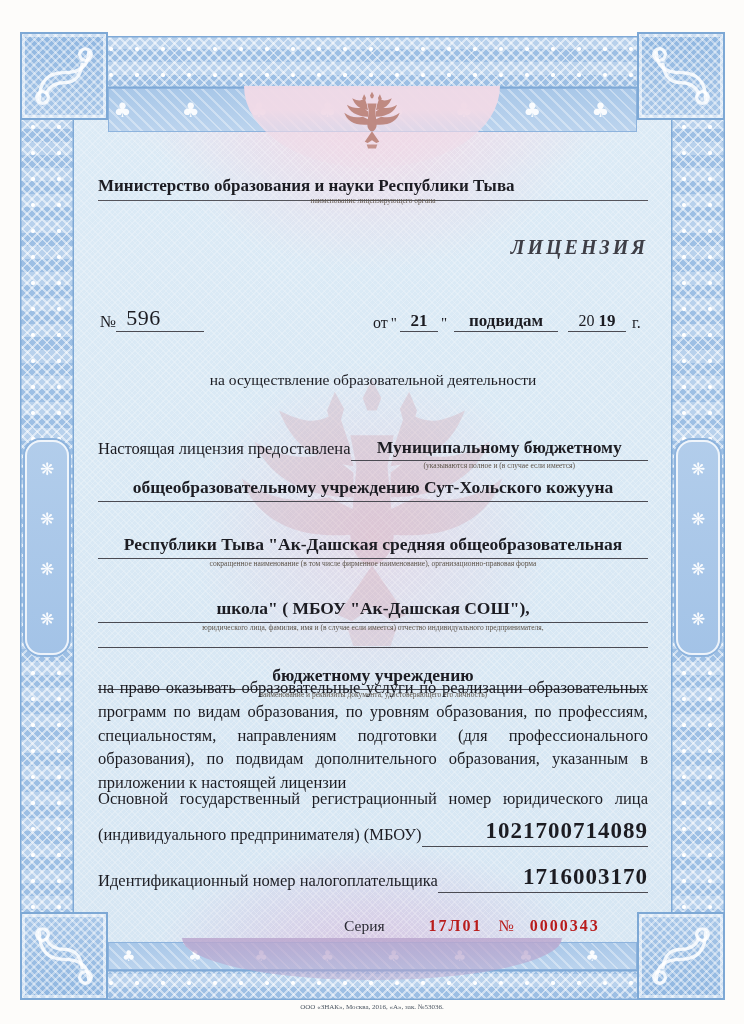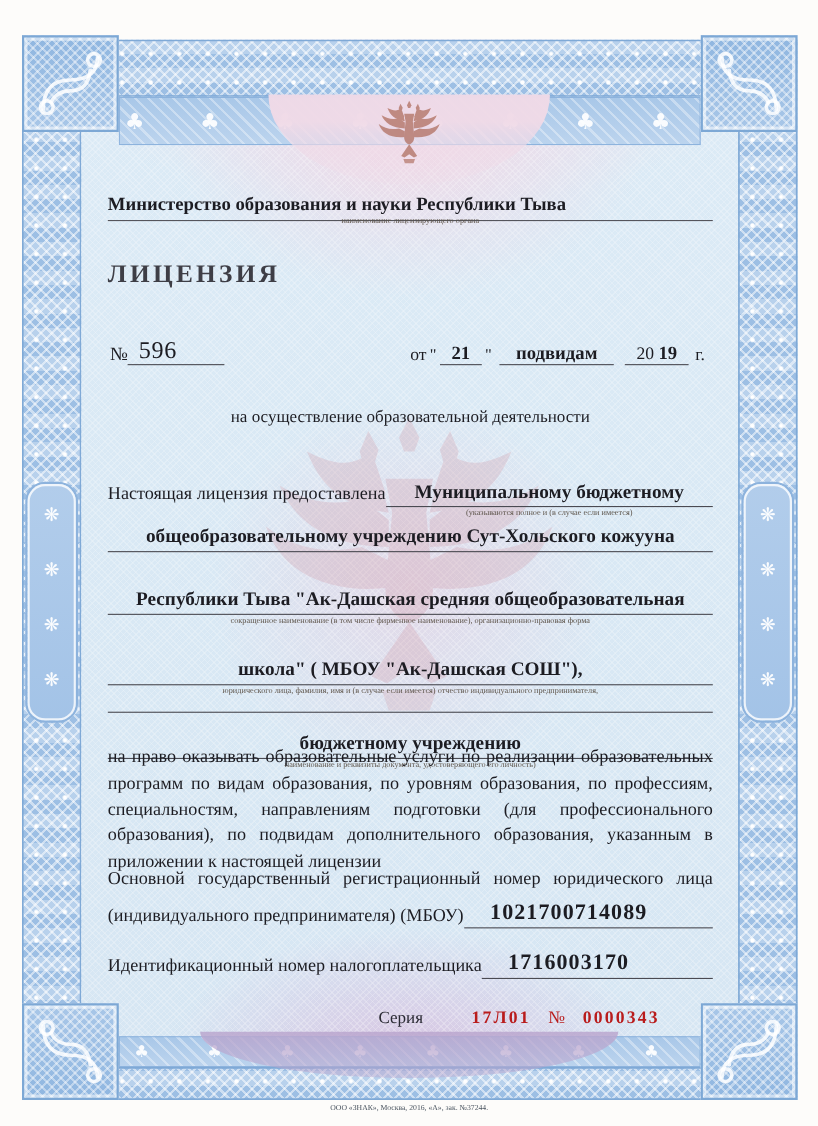--- a/index.html
+++ b/index.html
@@ -97,22 +97,22 @@
   .watermark {
     position:absolute; z-index:1; left:217px; top:372px; width:310px; height:300px;
     color:#cf93a0; opacity:.25;
   }
   
   .content { position:absolute; z-index:6; left:98px; top:0; width:550px; }
   .abs { position:absolute; left:0; width:100%; }
   .ministry { top:176px; text-align:left; font-weight:bold; font-size:17px;
               border-bottom:1px solid #55555c; padding-bottom:4px; }
   .ministry-cap { top:196px; text-align:center; font-size:7.5px; color:#5c5349; }
-  .doc-title { top:236px; text-align:left; font-weight:bold; font-size:23px;
-               letter-spacing:3px; color:#3e3e46; }
+  .doc-title { top:236px; text-align:right; font-weight:bold; font-size:20px;
+               letter-spacing:3px; color:#3e3e46;font-style:italic; }
   .u { border-bottom:1px solid #4a4a52; }
   .num-row { top:306px; height:26px; }
   .num-left { position:absolute; left:2px; bottom:0; display:flex; align-items:flex-end; }
   .num-left .sym { font-size:17px; }
   .num-val { display:inline-block; width:88px; font-weight:normal; font-size:22px;
              padding-left:10px; letter-spacing:.5px; }
   .num-right { position:absolute; left:275px; bottom:0; display:flex; align-items:flex-end; }
   .num-right .w { font-size:16px; }
   .q { font-size:15px; margin:0 3px; }
   .day { width:38px; text-align:center; font-weight:bold; font-size:17px; }
@@ -129,21 +129,21 @@
          font-size:7.5px; font-weight:normal; color:#5c5349; margin-top:1px; }
   .fieldline { text-align:center; font-weight:bold; font-size:17.5px;
                border-bottom:1px solid #4a4a52; padding-bottom:3px; position:relative; }
   .f2 { top:477px; } .f3 { top:509px; } .f4 { top:548px; } .f5 { top:590px; }
   .blank-line { top:630px; height:18px; border-bottom:1px solid #4a4a52; }
   .scope { top:676px; font-size:16.5px; line-height:23.8px; text-align:justify; }
   .ogrn1 { top:789px; font-size:16.5px; text-align:justify; text-align-last:justify; }
   .val-row { display:flex; align-items:flex-end; }
   .ogrn-row { top:818px; } .inn-row { top:864px; }
   .val-row .lbl { font-size:16.5px; white-space:nowrap; padding-bottom:2px; }
-  .val-row .fill { text-align:left; padding-left:24px; letter-spacing:1px; font-size:20px; }
+  .val-row .fill { text-align:right; padding-left:24px; letter-spacing:1px; font-size:23px; }
   .serial-row { top:903px; left:246px; width:auto; display:flex; align-items:baseline; }
   .serial-row .slabel { font-size:15.5px; color:#2a2a33; }
   .mono { font-family:Liberation Serif, serif; font-weight:bold; font-size:16px;
           letter-spacing:2px; color:#b91c1c;margin-top:14px; }
   .serial-row .s1 { margin-left:44px; } .serial-row .sno { margin-left:16px; font-weight:normal; }
   .serial-row .s2 { margin-left:14px; }
   .printer { position:absolute; z-index:6; left:0; top:1003px; width:744px;
              text-align:center; font-size:7px; color:#4b5560; }
 </style>
 </head>
@@ -299,15 +299,15 @@
 
     <div class="abs serial-row">
       <span class="slabel">Серия</span>
       <span class="mono s1">17Л01</span>
       <span class="mono sno">№</span>
       <span class="mono s2">0000343</span>
     </div>
 
   </div>
 
-  <div class="printer">ООО «ЗНАК», Москва, 2016, «А», зак. №37244.</div>
+  <div class="printer">ООО «ЗНАК», Москва, 2016, «А», зак. №53036.</div>
 
 </div>
 
 </body></html>

